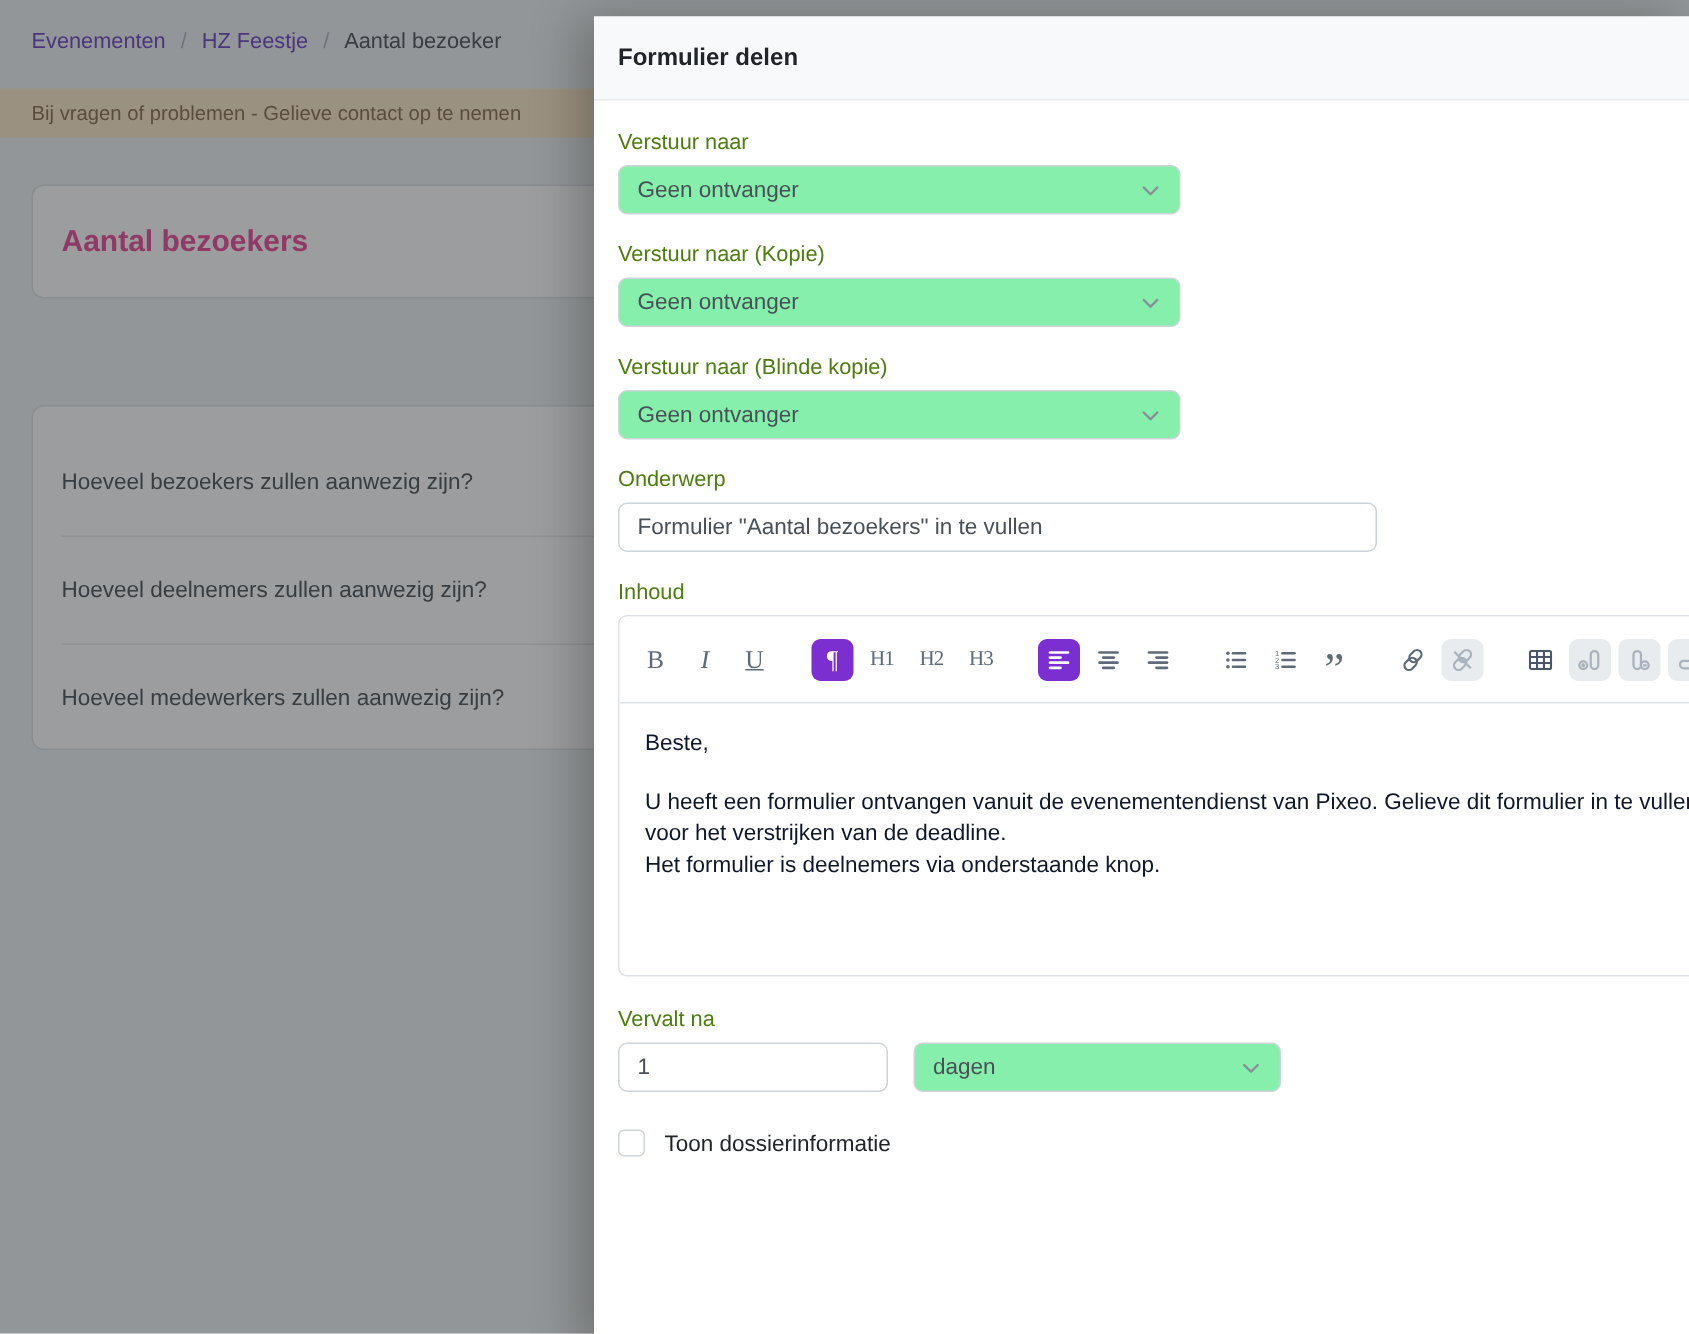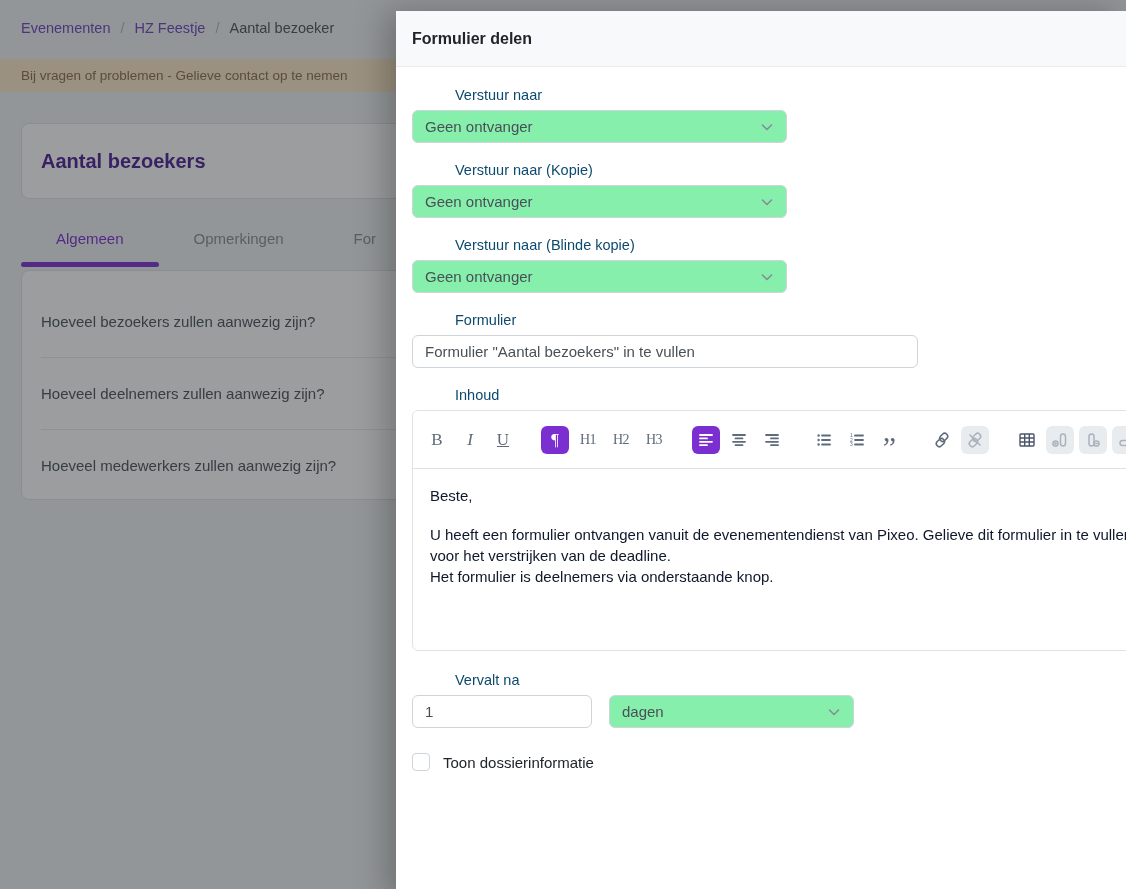--- a/index.html
+++ b/index.html
@@ -12,43 +12,43 @@
     display:flex; gap:10px; align-items:center; white-space:nowrap; }
   .breadcrumb a { color:#6f42c1; text-decoration:none; cursor:pointer; }
   .breadcrumb .sep { color:#adb5bd; }
   .breadcrumb .current { color:#495057; }
   .alert-bar { position:absolute; left:0; top:59px; width:100%; height:33px;
     background:#ffe9c8; color:#8a6d4f; font-size:13.5px;
     display:flex; align-items:center; padding-left:21px; white-space:nowrap; }
   .card { background:#ffffff; border:1px solid #dee2e6; border-radius:8px; }
   .title-card { position:absolute; left:21px; top:123px; width:700px; height:76px;
     display:flex; align-items:center; padding-left:19px; }
-  .title-card h1 { font-size:20px; font-weight:700; color:#4c1d95; }
+  .title-card h1 { font-size:20px; font-weight:700; color:#ec4899; }
   .tabs { position:absolute; left:21px; top:224px; display:flex; }
   .tab { font-size:15px; color:#868e96; padding:6px 35px 20px 35px; cursor:pointer; position:relative; }
   .tab.active { color:#7c2fd0; }
   .tab.active::after { content:""; position:absolute; left:0; right:0; bottom:0;
     height:5px; background:#7c2fd0; border-radius:3px; }
   .q-card { position:absolute; left:21px; top:270px; width:700px; height:230px; padding-top:15px; }
   .q-row { font-size:15px; color:#495057; padding:27px 0 27px 19px; }
   .q-div { height:1px; background:#e9ecef; margin:0 0 0 19px; }
 
   
   .overlay { position:absolute; inset:0; background:rgba(33,37,41,0.45); }
 
   
   .drawer { position:absolute; top:11px; right:0; width:730px; height:889px;
     background:#ffffff; box-shadow:-10px 0 30px rgba(0,0,0,.25);
     display:flex; flex-direction:column; }
   .drawer-header { height:56px; flex:0 0 auto; background:#f8f9fa;
     border-bottom:1px solid #e9ecef; display:flex; align-items:center; padding-left:16px; }
   .drawer-title { font-size:16px; font-weight:700; color:#212529; }
   .drawer-body { flex:1 1 auto; padding:20px 10px 0 16px; overflow:hidden; }
-  .f-label { display:block; font-size:14.5px; font-weight:500; color:#0c4a6e;
-    line-height:17px; margin-bottom:6px;margin-left:43px; }
+  .f-label { display:block; font-size:14.5px; font-weight:500; color:#4d7c0f;
+    line-height:17px; margin-bottom:6px; }
   .f-group { margin-bottom:19px; }
   .sel { width:375px; height:33px; border:1px solid #ced4da; border-radius:6px;
     background:#86efac; display:flex; align-items:center; justify-content:space-between;
     padding:0 12px; font-size:15px; color:#495057; cursor:pointer; }
   .sel svg { flex:0 0 auto; }
   .txt-input { width:506px; height:33px; border:1px solid #ced4da; border-radius:6px;
     font-size:15px; color:#495057; padding:0 12px; font-family:"Liberation Sans",sans-serif; outline:none; }
 
   
   .editor { width:767px; border:1px solid #dee2e6; border-radius:6px; overflow:hidden; }
@@ -103,25 +103,20 @@
   </nav>
 
   <div class="alert-bar">
     <span>Bij vragen of problemen - Gelieve contact op te nemen</span>
   </div>
 
   <div class="card title-card">
     <h1>Aantal bezoekers</h1>
   </div>
 
-  <div class="tabs">
-    <div class="tab active">Algemeen</div>
-    <div class="tab">Opmerkingen</div>
-    <div class="tab">For</div>
-  </div>
 
   <div class="card q-card">
     <div class="q-row">Hoeveel bezoekers zullen aanwezig zijn?</div>
     <div class="q-div"></div>
     <div class="q-row">Hoeveel deelnemers zullen aanwezig zijn?</div>
     <div class="q-div"></div>
     <div class="q-row">Hoeveel medewerkers zullen aanwezig zijn?</div>
   </div>
 </div>
 
@@ -158,21 +153,21 @@
       <label class="f-label">Verstuur naar (Blinde kopie)</label>
       <div class="sel">
         <span>Geen ontvanger</span>
         <svg width="14" height="14" viewBox="0 0 14 14">
             <path d="M2.5 5l4.5 4.5L11.5 5" fill="none" stroke="#868e96" stroke-width="1.6" stroke-linecap="round" stroke-linejoin="round"></path>
           </svg>
       </div>
     </div>
 
     <div class="f-group">
-      <label class="f-label">Formulier</label>
+      <label class="f-label">Onderwerp</label>
       <input class="txt-input" type="text" value="Formulier &quot;Aantal bezoekers&quot; in te vullen" style="">
     </div>
 
     <div class="f-group">
       <label class="f-label">Inhoud</label>
       <div class="editor">
         <div class="toolbar">
           <button class="tb serif">B</button>
           <button class="tb serif" style="font-style:italic">I</button>
           <button class="tb serif">

